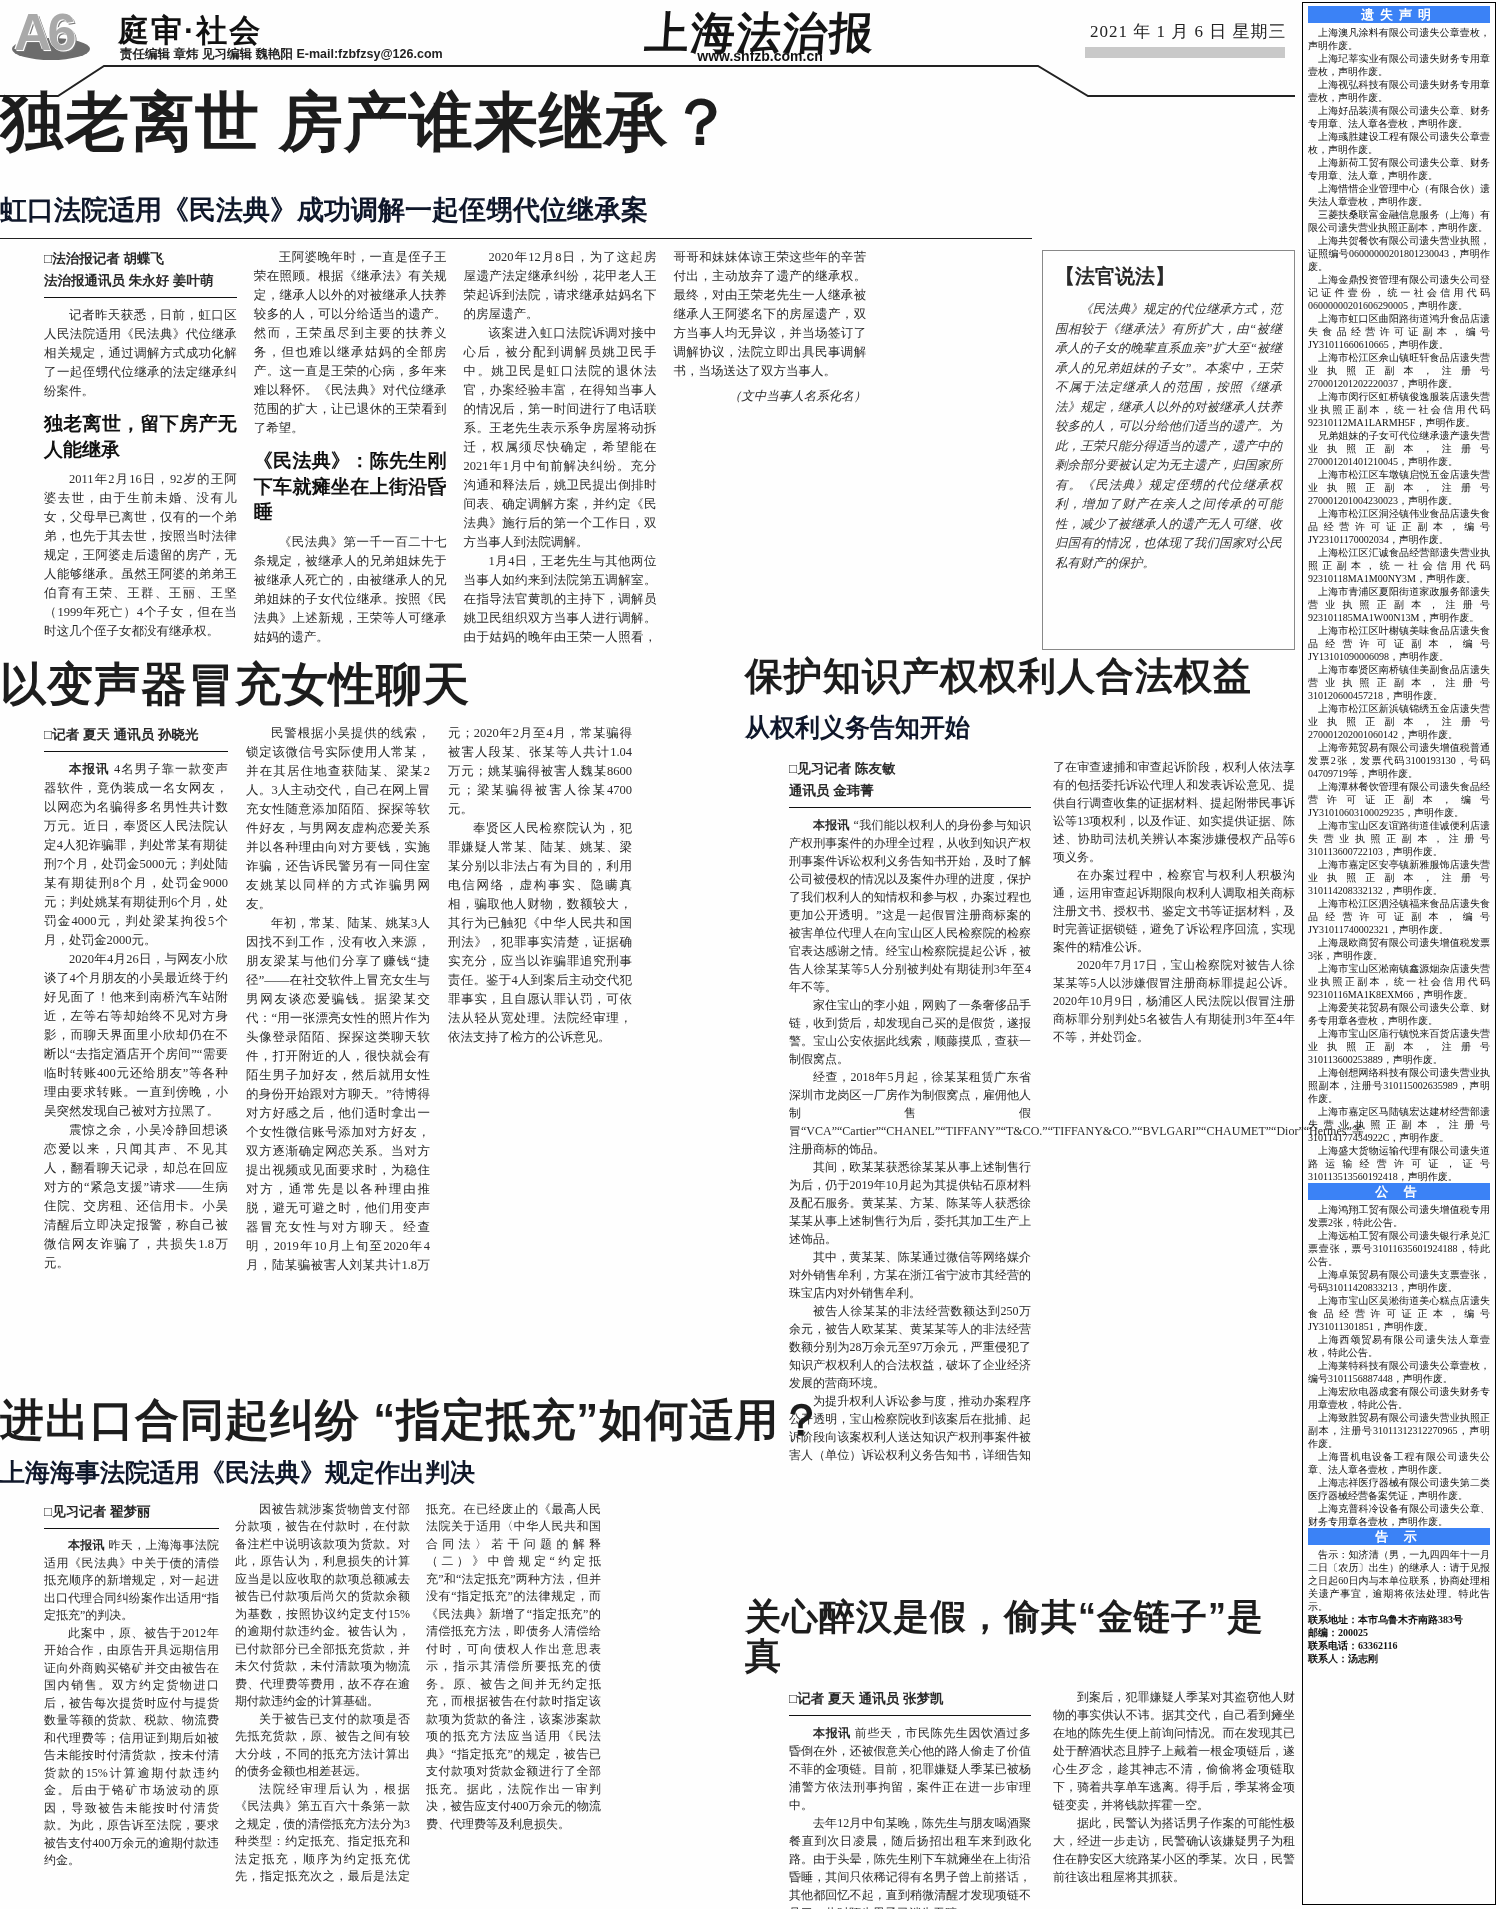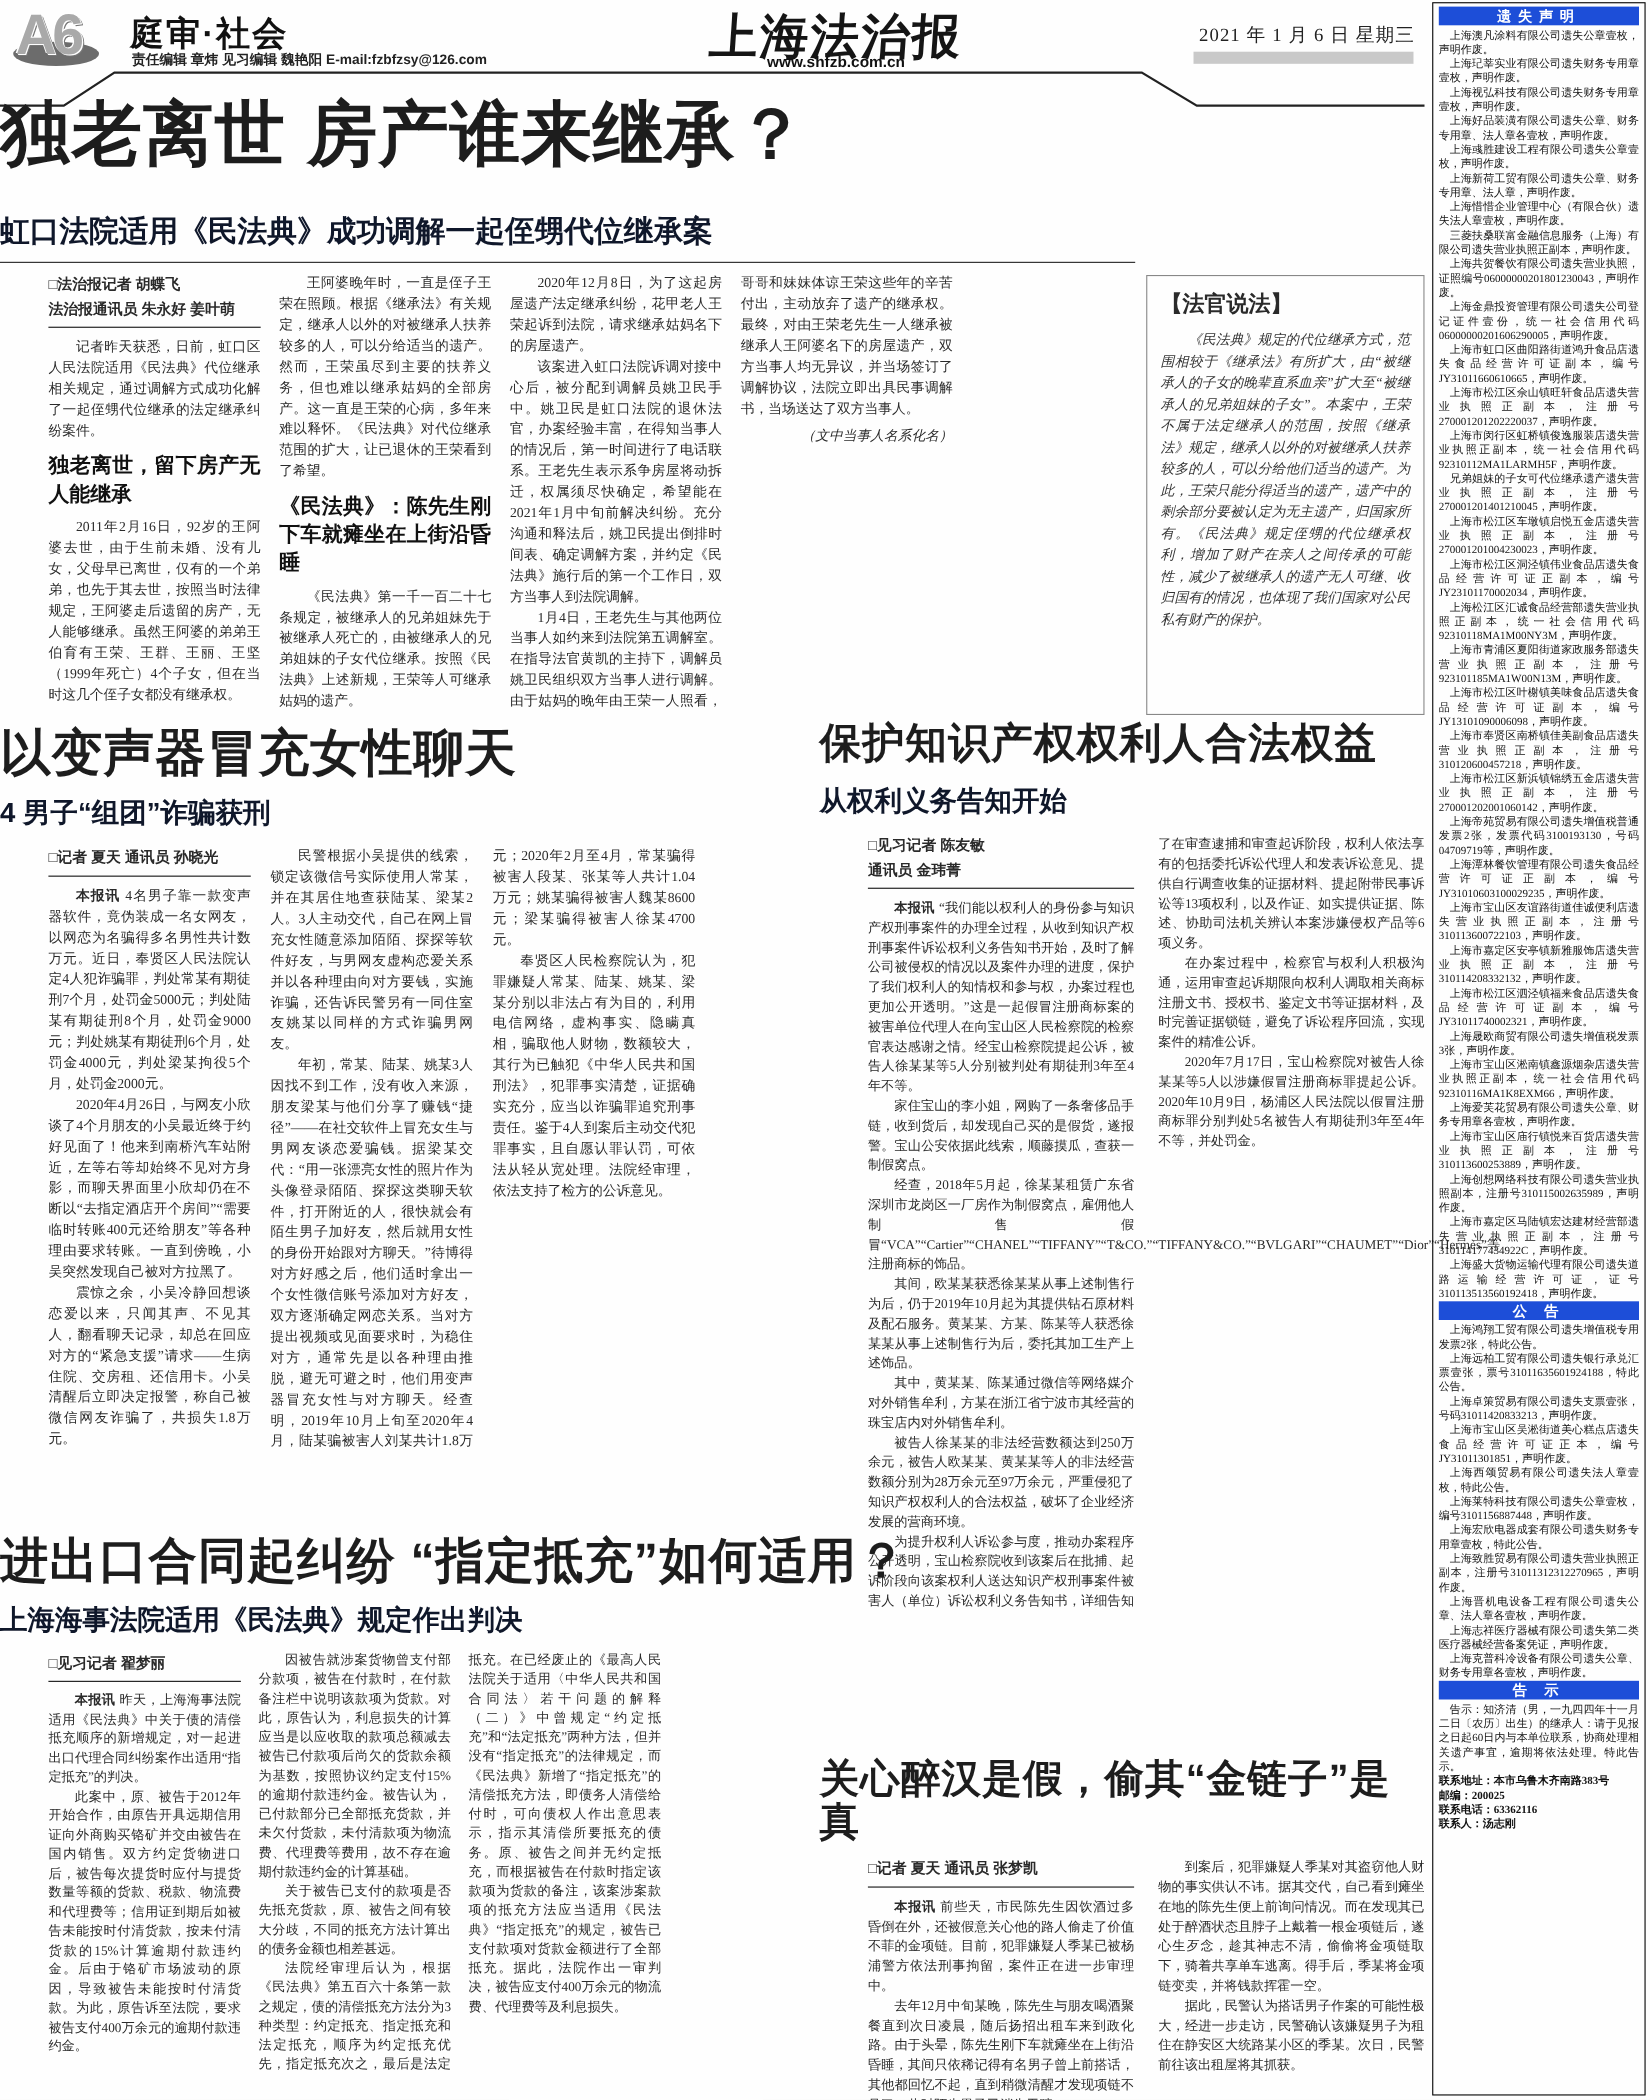--- a/index.html
+++ b/index.html
@@ -58,21 +58,21 @@
   #art4 .subtitle{font-size:25px;margin-top:12px;}
   #art4-body{margin-top:12px;width:748px;height:388px;column-count:4;column-gap:16px;font-size:12px;line-height:17.5px;}
 
   #art5{left:745px;top:1598px;width:550px;}
   #art5 .headline{font-size:36px;}
   #art5-body{margin-top:12px;height:248px;column-count:2;column-gap:22px;font-size:12px;line-height:18px;}
 
   
   #sidebar{left:1302px;top:2px;width:194px;height:1903px;border:1.5px solid #000;box-sizing:border-box;
            padding:3px 5px;font-size:10px;line-height:13px;text-align:justify;color:#111;overflow:hidden;}
-  .side-header{background:#1d4ed8;color:#fff;text-align:center;font-weight:bold;font-size:13px;
+  .side-header{background:#3b82f6;color:#fff;text-align:center;font-weight:bold;font-size:13px;
                letter-spacing:6px;padding:2px 0;margin:0 0 3px 0;font-family:"Liberation Sans",sans-serif;}
   #sidebar p{margin:0;text-indent:1em;}
   #sidebar p b{font-weight:normal;}
   .contact{margin-top:2px;text-indent:0 !important;font-weight:bold;}
 </style>
 </head>
 <body>
 
 <div id="page">
 
@@ -111,21 +111,20 @@
       <p class="kai">（文中当事人名系化名）</p>
     </div>
 
   <div id="judgebox" class="abs">
     <h2 class="sans">【法官说法】</h2>
     <div class="jtext">《民法典》规定的代位继承方式，范围相较于《继承法》有所扩大，由“被继承人的子女的晚辈直系血亲”扩大至“被继承人的兄弟姐妹的子女”。本案中，王荣不属于法定继承人的范围，按照《继承法》规定，继承人以外的对被继承人扶养较多的人，可以分给他们适当的遗产。为此，王荣只能分得适当的遗产，遗产中的剩余部分要被认定为无主遗产，归国家所有。《民法典》规定侄甥的代位继承权利，增加了财产在亲人之间传承的可能性，减少了被继承人的遗产无人可继、收归国有的情况，也体现了我们国家对公民私有财产的保护。</div>
   </div>
 
   <div id="art2" class="abs">
     <div class="headline sans">以变声器冒充女性聊天</div>
-    <div class="subtitle sans">4 男子“组团”诈骗获刑</div>
     <div id="art2-body" class="body-cols">
         <div class="byline">
           <div>□记者  夏天  通讯员  孙晓光</div>
         </div>
         <p><b class="lead">本报讯  </b>4名男子靠一款变声器软件，竟伪装成一名女网友，以网恋为名骗得多名男性共计数万元。近日，奉贤区人民法院认定4人犯诈骗罪，判处常某有期徒刑7个月，处罚金5000元；判处陆某有期徒刑8个月，处罚金9000元；判处姚某有期徒刑6个月，处罚金4000元，判处梁某拘役5个月，处罚金2000元。</p>
         <p>2020年4月26日，与网友小欣谈了4个月朋友的小吴最近终于约好见面了！他来到南桥汽车站附近，左等右等却始终不见对方身影，而聊天界面里小欣却仍在不断以“去指定酒店开个房间”“需要临时转账400元还给朋友”等各种理由要求转账。一直到傍晚，小吴突然发现自己被对方拉黑了。</p>
         <p>震惊之余，小吴冷静回想谈恋爱以来，只闻其声、不见其人，翻看聊天记录，却总在回应对方的“紧急支援”请求——生病住院、交房租、还信用卡。小吴清醒后立即决定报警，称自己被微信网友诈骗了，共损失1.8万元。</p>
         <p>民警根据小吴提供的线索，锁定该微信号实际使用人常某，并在其居住地查获陆某、梁某2人。3人主动交代，自己在网上冒充女性随意添加陌陌、探探等软件好友，与男网友虚构恋爱关系并以各种理由向对方要钱，实施诈骗，还告诉民警另有一同住室友姚某以同样的方式诈骗男网友。</p>
         <p>年初，常某、陆某、姚某3人因找不到工作，没有收入来源，朋友梁某与他们分享了赚钱“捷径”——在社交软件上冒充女生与男网友谈恋爱骗钱。据梁某交代：“用一张漂亮女性的照片作为头像登录陌陌、探探这类聊天软件，打开附近的人，很快就会有陌生男子加好友，然后就用女性的身份开始跟对方聊天。”待博得对方好感之后，他们适时拿出一个女性微信账号添加对方好友，双方逐渐确定网恋关系。当对方提出视频或见面要求时，为稳住对方，通常先是以各种理由推脱，避无可避之时，他们用变声器冒充女性与对方聊天。经查明，2019年10月上旬至2020年4月，陆某骗被害人刘某共计1.8万元；2020年2月至4月，常某骗得被害人段某、张某等人共计1.04万元；姚某骗得被害人魏某8600元；梁某骗得被害人徐某4700元。</p>
         <p>奉贤区人民检察院认为，犯罪嫌疑人常某、陆某、姚某、梁某分别以非法占有为目的，利用电信网络，虚构事实、隐瞒真相，骗取他人财物，数额较大，其行为已触犯《中华人民共和国刑法》，犯罪事实清楚，证据确实充分，应当以诈骗罪追究刑事责任。鉴于4人到案后主动交代犯罪事实，且自愿认罪认罚，可依法从轻从宽处理。法院经审理，依法支持了检方的公诉意见。</p>

